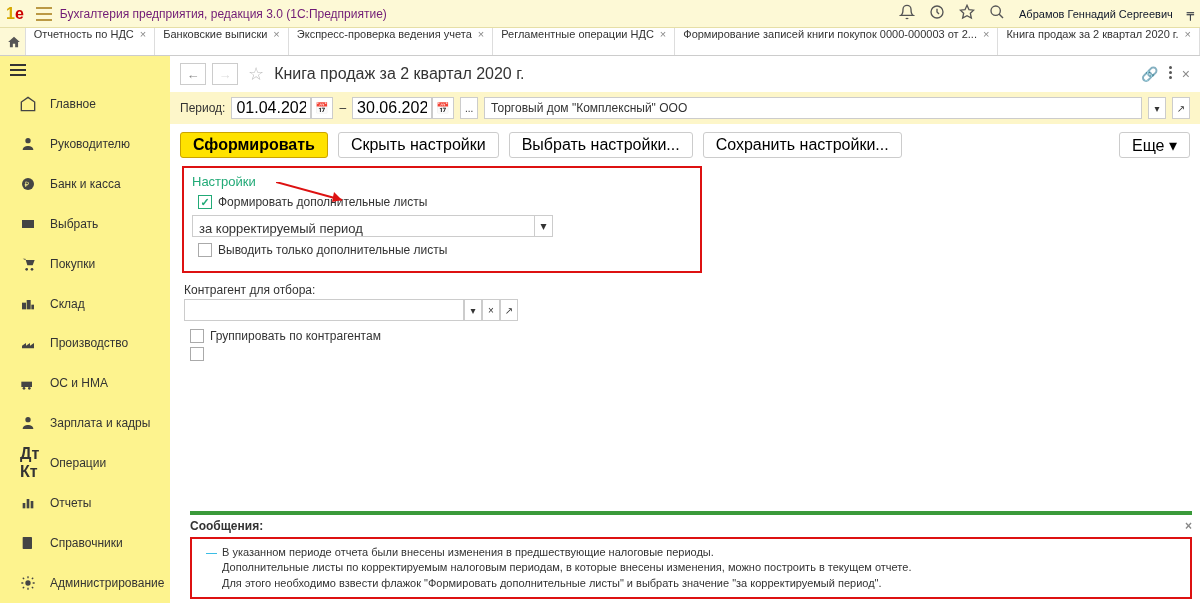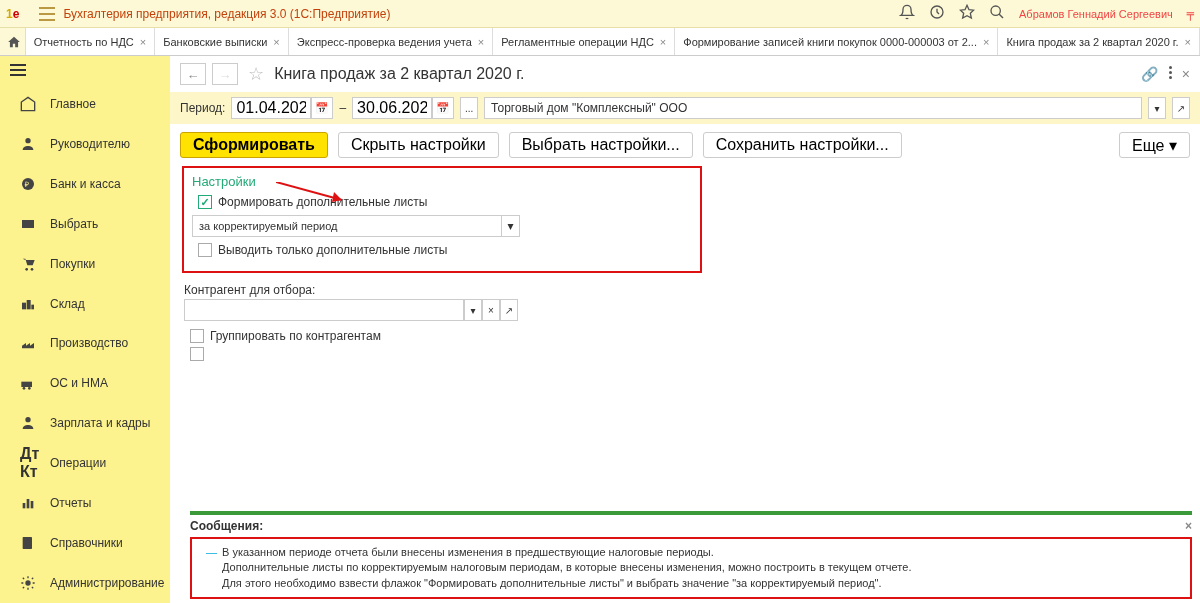--- a/index.html
+++ b/index.html
@@ -1,28 +1,28 @@
 <!DOCTYPE html>
 <html><head>
 <meta charset="utf-8">
 <style>
 * { box-sizing: border-box; margin: 0; padding: 0; }
 body { font-family: Arial, sans-serif; font-size: 12px; color: #333; background: #fff; width: 1200px; height: 603px; overflow: hidden; position: relative; }
 .titlebar { background: #fdf9d6; height: 28px; display: flex; align-items: center; padding: 0 6px; border-bottom: 1px solid #e6dfa7; }
-.logo { font-weight: bold; color: #d6a800; font-size: 12px; margin-right: 12px; }
+.logo { font-weight: bold; color: #d6a800; font-size: 16px; margin-right: 4px; }
 .logo .e { color: #c00; }
 .hamburger { width: 16px; height: 14px; display: inline-flex; flex-direction: column; justify-content: space-between; margin: 0 8px; cursor: pointer; }
 .hamburger span { height: 2px; background: #b94; }
-.app-title { flex: 1; color: #c2410c; }
-.titlebar-icons { display: flex; align-items: center; gap: 14px; color: #ef4444; }
+.app-title { flex: 1; color: #701a75; }
+.titlebar-icons { display: flex; align-items: center; gap: 14px; color: #0f172a; }
 .titlebar-icons svg { width: 16px; height: 16px; }
 .username { font-size: 11px; }
 .tabs-row { background: #fdf9d6; height: 28px; display: flex; align-items: stretch; border-bottom: 1px solid #ccc; padding-left: 4px; }
 .home-tab { width: 26px; display: flex; align-items: center; justify-content: center; border-right: 1px solid #ddd; }
-.tab { display: flex; align-items: center; padding: 0 8px; border-right: 1px solid #ddd; background: #fff; font-size: 11px; gap: 6px; white-space: nowrap; cursor: pointer; }
+.tab { display: flex; padding: 0 8px; border-right: 1px solid #ddd; background: #fff; font-size: 11px; gap: 6px; white-space: nowrap; cursor: pointer; }
 .tab.active { background: #fff; }
 .tab .x { color: #888; font-size: 11px; cursor: pointer; }
 .main-layout { display: flex; height: calc(100% - 56px); }
 .sidebar { width: 170px; background: #fdf38e; display: flex; flex-direction: column; }
 .sidebar-collapse { height: 28px; display: flex; align-items: center; padding-left: 10px; }
 .sidebar-collapse .bar { width: 16px; height: 2px; background: #333; box-shadow: 0 -5px 0 #333, 0 5px 0 #333; }
 .sidebar-item { height: 40px; display: flex; align-items: center; padding-left: 20px; gap: 14px; font-size: 12px; color: #333; cursor: pointer; }
 .sidebar-item svg { width: 16px; height: 16px; fill: #444; }
 .content { flex: 1; display: flex; flex-direction: column; background: #fff; position: relative; }
 .content-header { height: 36px; display: flex; align-items: center; padding: 0 10px; gap: 6px; }
@@ -41,21 +41,21 @@
 .btn { height: 26px; padding: 0 12px; border: 1px solid #ccc; background: #fff; border-radius: 3px; font-size: 16px; cursor: pointer; }
 .btn.primary { background: #ffe200; border-color: #caa300; font-weight: bold; }
 .btn.more { margin-left: auto; }
 .settings-box { margin: 0 12px 6px 12px; border: 2px solid #d11; padding: 6px 8px 10px 8px; width: 520px; }
 .settings-title { color: #2a7; font-size: 13px; margin-bottom: 6px; }
 .chk-row { display: flex; align-items: center; gap: 6px; margin: 4px 6px; font-size: 12px; }
 .chk { width: 14px; height: 14px; border: 1px solid #2a7; display: inline-flex; align-items: center; justify-content: center; }
 .chk.checked::after { content: "✓"; color: #2a7; font-size: 11px; font-weight: bold; }
 .chk.empty { border-color: #aaa; }
 .select-row { display: flex; margin: 6px 0; }
-.select-row .sel { width: 310px; height: 22px; border: 1px solid #ccc; padding: 0 6px; display: flex; align-items: center; background: #fff; font-size: 11px; }
+.select-row .sel { width: 343px; height: 22px; border: 1px solid #ccc; padding: 0 6px; display: flex; align-items: flex-end; background: #fff; font-size: 13px; }
 .select-row .drop { width: 18px; height: 22px; border: 1px solid #ccc; border-left: none; background: #fff; display:flex;align-items:center;justify-content:center; }
 .filter-section { padding: 0 14px; font-size: 12px; }
 .filter-section .label { margin: 4px 0 2px 0; }
 .counter-input { display: flex; }
 .counter-input .fld { width: 280px; height: 22px; border: 1px solid #ccc; background: #fff; }
 .messages { position: absolute; bottom: 4px; left: 20px; right: 8px; }
 .green-bar { height: 4px; background: #3a9a3a; margin-bottom: 4px; }
 .msg-title { font-weight: bold; font-size: 12px; margin-bottom: 4px; display:flex; }
 .msg-close { margin-left:auto; color:#888; cursor:pointer; }
 .msg-box { border: 2px solid #d11; padding: 6px 10px; background: #fff; }

